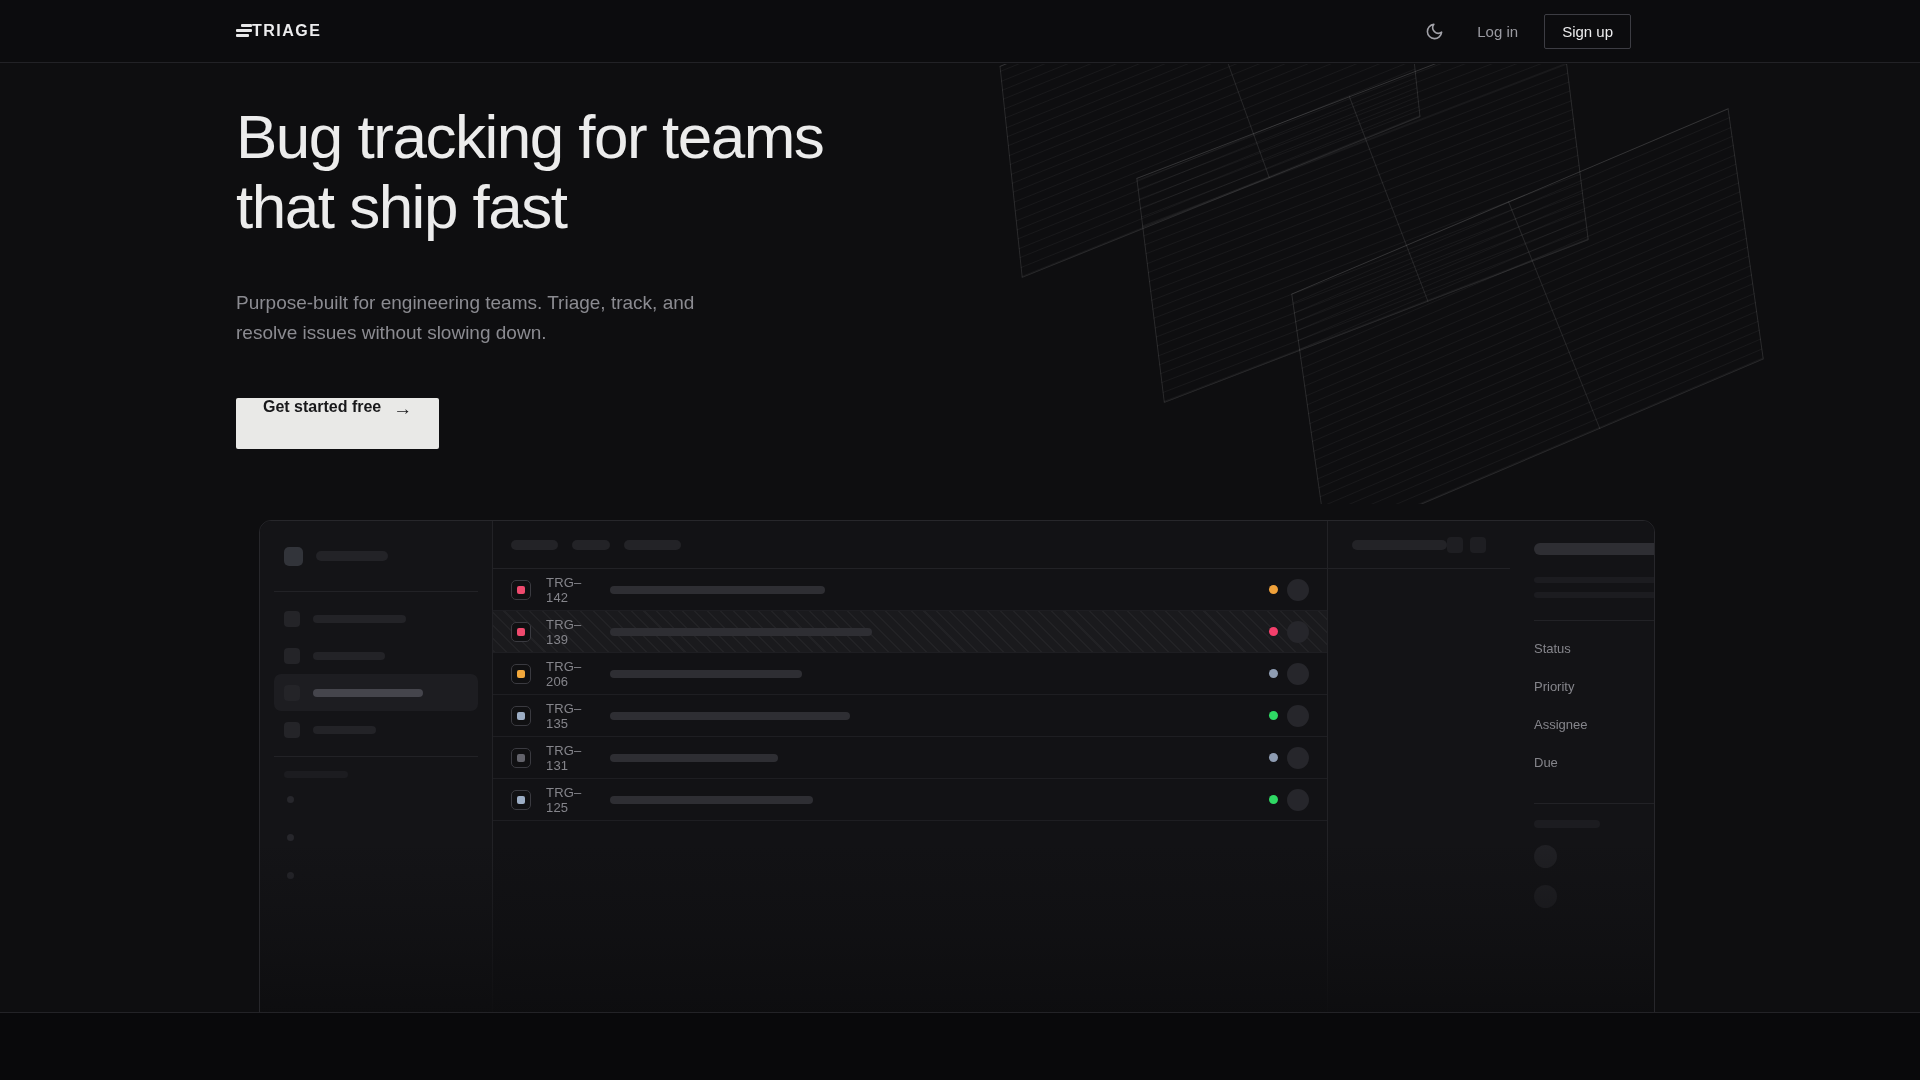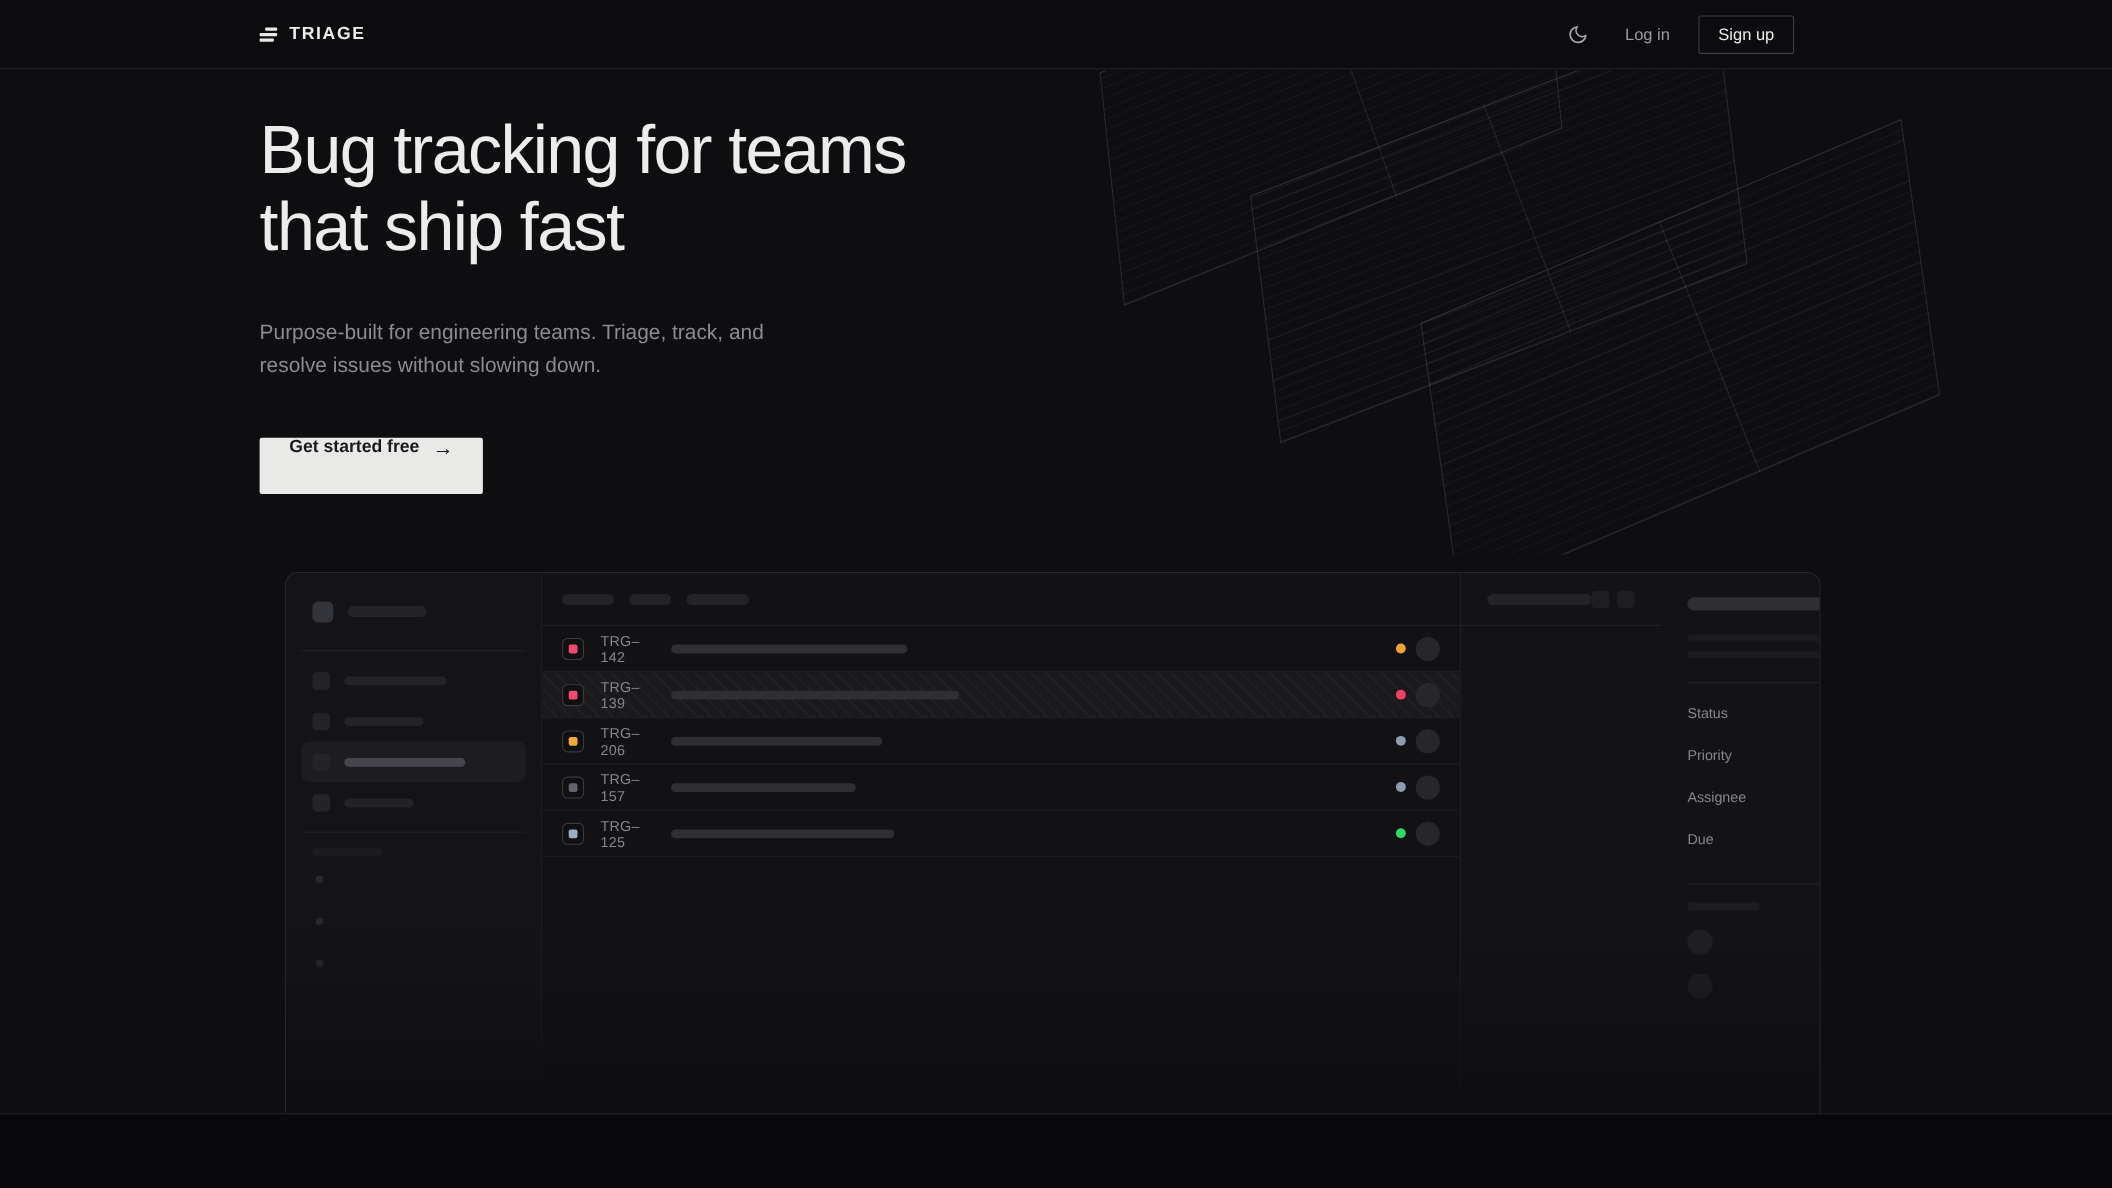--- a/index.html
+++ b/index.html
@@ -9,21 +9,21 @@
     font-family:"Liberation Sans", sans-serif; color:#eaeaea;
   }
 
   
   .nav {
     position:absolute; top:0; left:0; width:1920px; height:63px;
     border-bottom:1px solid #222226; background:#0c0c0e; z-index:30;
     display:flex; align-items:center;
   }
   .nav-inner { width:1395px; margin-left:236px; display:flex; align-items:center; }
-  .logo { display:flex; align-items:center; gap:11px; cursor:pointer; }
+  .logo { display:flex; align-items:flex-start; cursor:pointer; }
   .logo-mark { width:16px; height:16px; display:flex; flex-direction:column; justify-content:center; gap:2px; }
   .logo-mark i { display:block; height:3px; border-radius:1px; background:#e8e8e8; }
   .logo-mark i:nth-child(1){ width:11px; margin-left:5px; }
   .logo-mark i:nth-child(2){ width:16px; }
   .logo-mark i:nth-child(3){ width:13px; }
   .brand { font-size:16px; font-weight:bold; letter-spacing:1.5px; color:#ededee; }
   .nav-right { margin-left:auto; display:flex; align-items:center; gap:26px; }
   .theme-toggle { width:34px; height:34px; display:flex; align-items:center; justify-content:center; cursor:pointer; }
   .login { font-size:15px; color:#9a9aa1; cursor:pointer; }
   .signup {
@@ -245,23 +245,34 @@
           </span>
           <span class="issue-id">TRG–206</span>
           <span class="issue-bar" style="width: 192px;"></span>
           <span class="row-right">
             <span class="p-dot" style="background: rgb(142, 156, 178);"></span>
             <span class="row-avatar"></span>
           </span>
         </div>
         <div class="issue-row">
           <span class="st-icon">
+            <i style="background: rgb(156, 173, 196);"></i>
+          </span>
+          <span class="issue-id">TRG–135</span>
+          <span class="issue-bar" style="width: 240px;"></span>
+          <span class="row-right">
+            <span class="p-dot" style="background: rgb(47, 217, 100);"></span>
+            <span class="row-avatar"></span>
+          </span>
+        </div>
+        <div class="issue-row">
+          <span class="st-icon">
             <i style="background: rgb(99, 99, 107);"></i>
           </span>
-          <span class="issue-id">TRG–157</span>
+          <span class="issue-id">TRG–131</span>
           <span class="issue-bar" style="width: 168px;"></span>
           <span class="row-right">
             <span class="p-dot" style="background: rgb(142, 156, 178);"></span>
             <span class="row-avatar"></span>
           </span>
         </div>
         <div class="issue-row">
           <span class="st-icon">
             <i style="background: rgb(156, 173, 196);"></i>
           </span>

